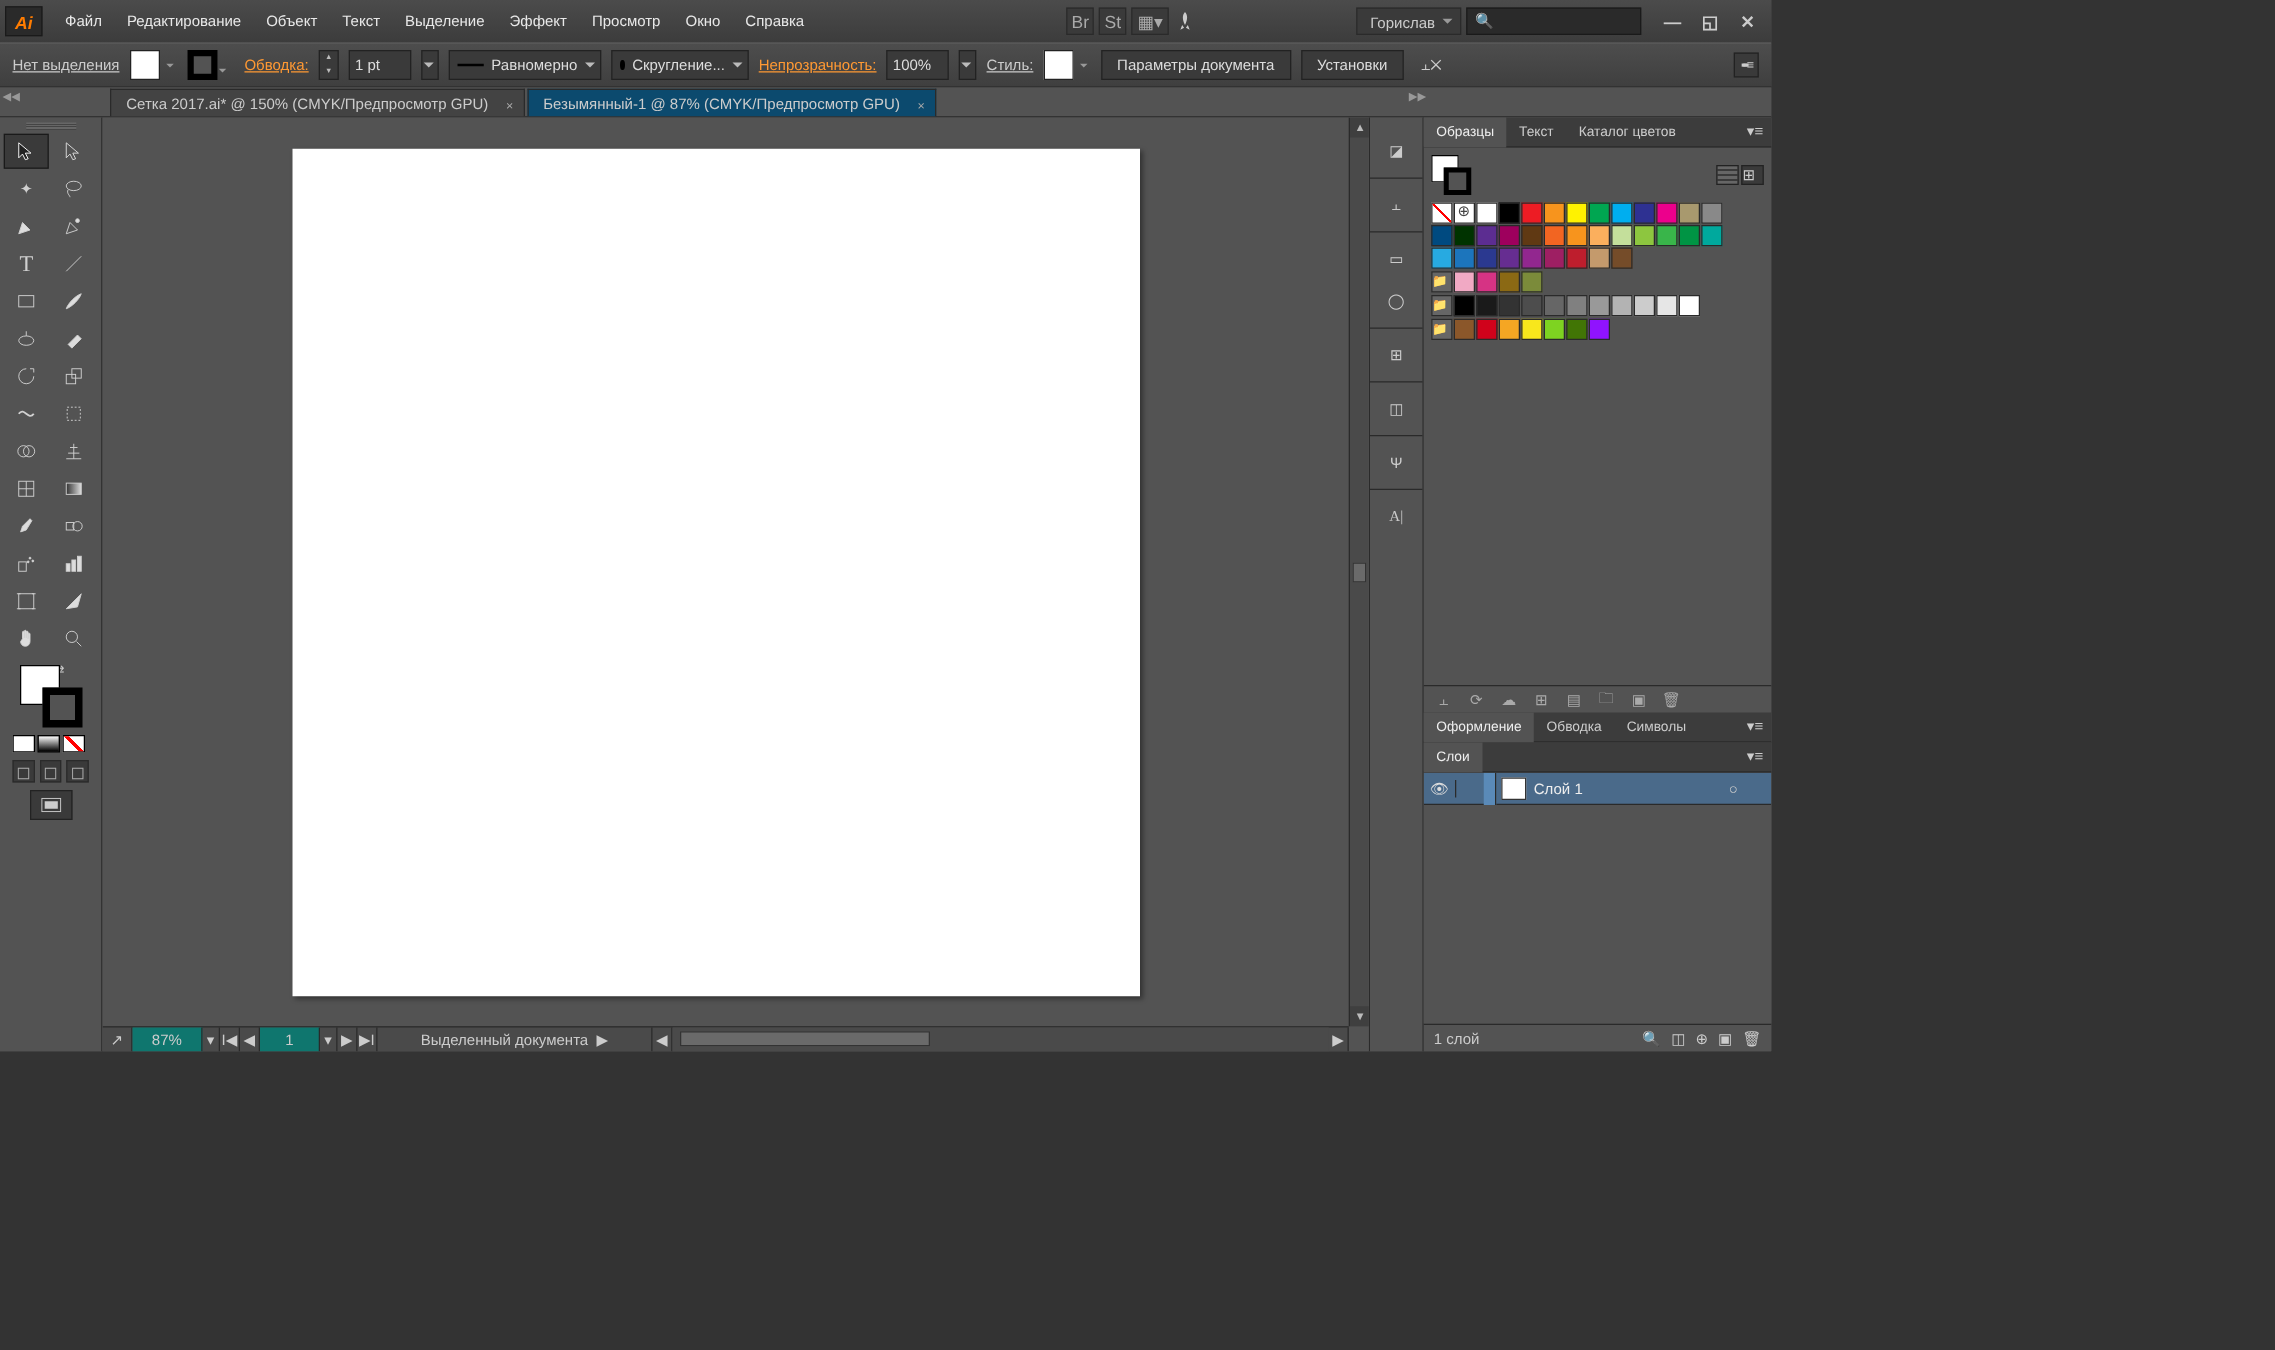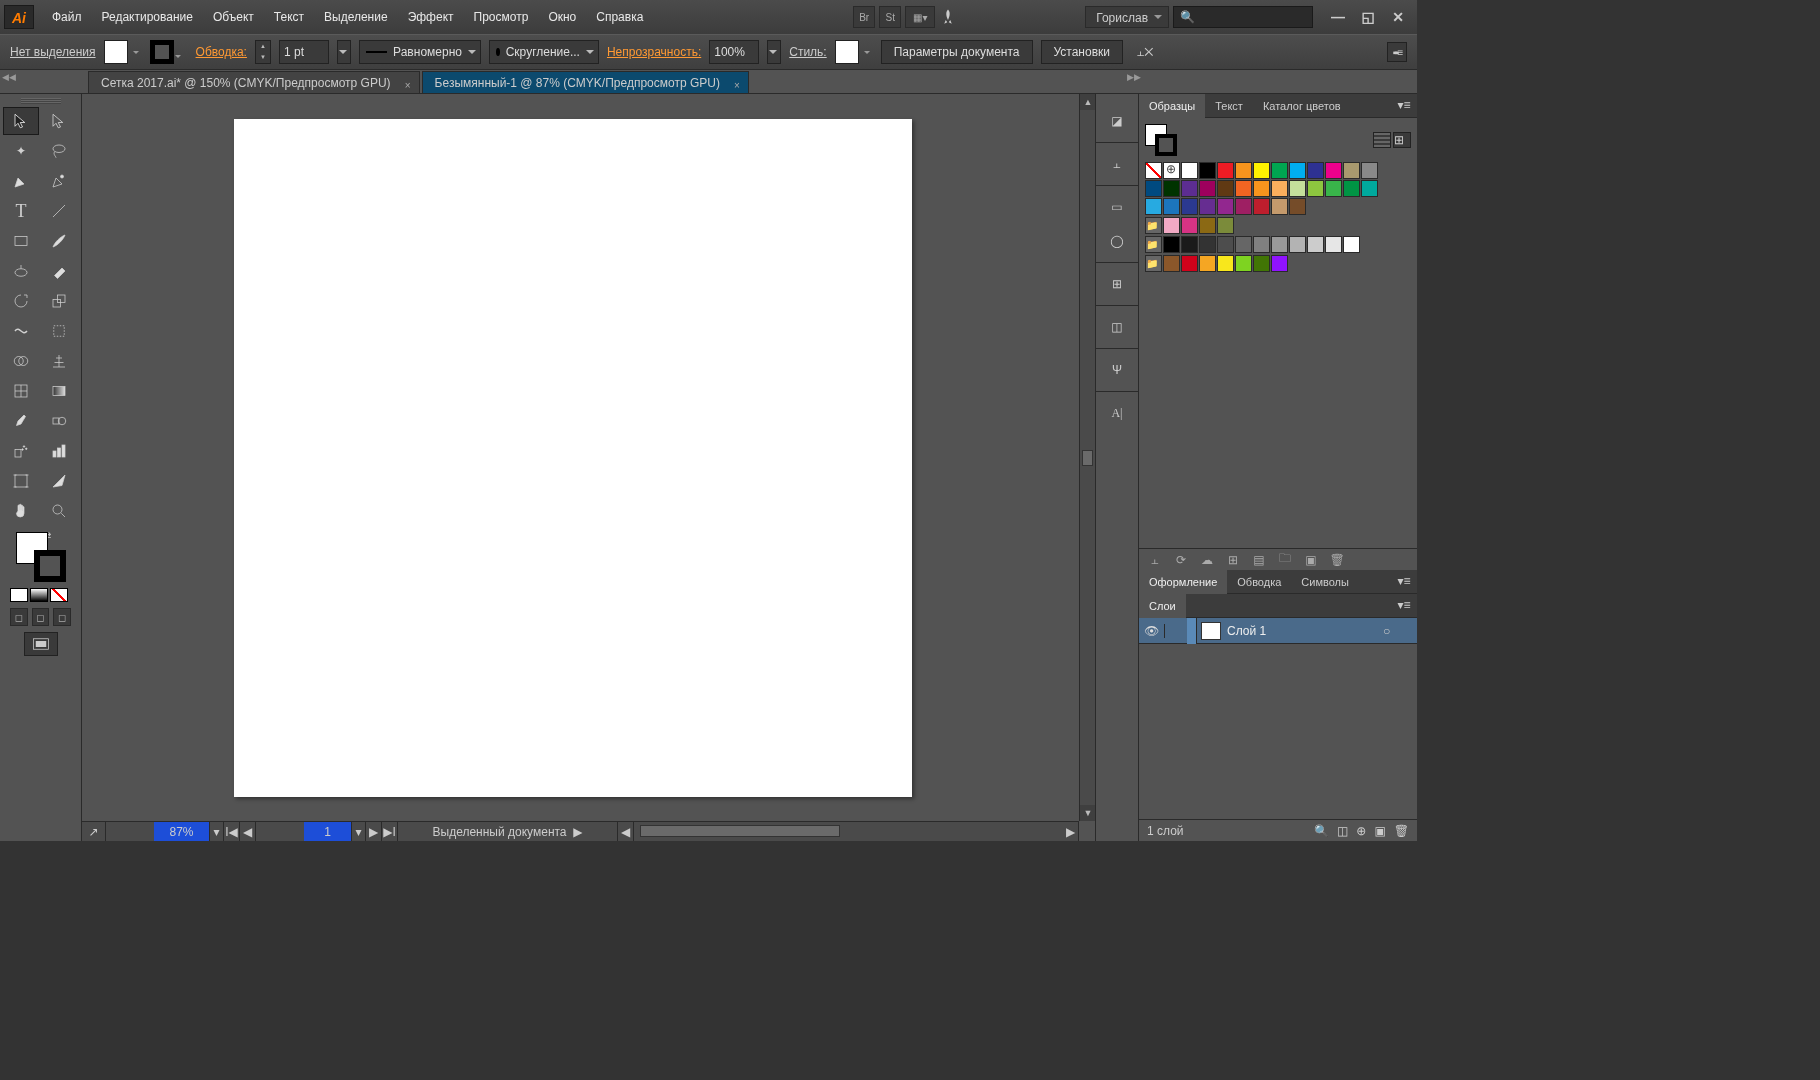--- a/index.html
+++ b/index.html
@@ -4,21 +4,21 @@
 <style>
 * { margin:0; padding:0; box-sizing:border-box; font-family:"Segoe UI",Tahoma,sans-serif; font-size:12px; user-select:none; }
 body { background:#333; width:1820px; height:1080px; overflow:hidden; color:#ccc; }
 #wrap { width:1417px; height:841px; background:#535353; position:relative; }
 
 
 .menubar { height:34px; background:linear-gradient(#4b4b4b,#3c3c3c); display:flex; align-items:center; padding:0 4px; }
 .logo { width:30px; height:24px; background:#2a2a2a; color:#ff7c00; font-weight:bold; font-size:14px; text-align:center; line-height:24px; margin-right:8px; border:1px solid #1a1a1a; font-style:italic; }
 .menu-item { padding:0 10px; height:34px; line-height:34px; color:#e8e8e8; cursor:pointer; }
 .menubar-right { margin-left:auto; display:flex; align-items:center; gap:4px; }
-.sq-btn { width:22px; height:22px; border:1px solid #2a2a2a; background:#3a3a3a; display:flex; align-items:center; justify-content:center; color:#aaa; font-size:10px; }
+.sq-btn { width:22px; height:22px; border:1px solid #2a2a2a; background:#3a3a3a; display:flex; align-items:center; justify-content:center; color:#aaa; font-size:14px; }
 .workspace { background:#3a3a3a; border:1px solid #2a2a2a; color:#ccc; padding:2px 20px 2px 10px; position:relative; height:22px; line-height:18px; }
 .workspace::after { content:""; border:4px solid transparent; border-top-color:#999; position:absolute; right:6px; top:8px; }
 .search { width:140px; height:22px; background:#2a2a2a; border:1px solid #1a1a1a; display:flex; align-items:center; padding:0 6px; color:#888; }
 .win-btns { display:flex; gap:0; margin-left:6px; }
 .win-btn { width:30px; height:22px; display:flex; align-items:center; justify-content:center; color:#ccc; font-size:14px; font-weight:bold; }
 
 
 .controlbar { height:36px; background:linear-gradient(#4d4d4d,#3f3f3f); border-top:1px solid #5a5a5a; border-bottom:1px solid #2a2a2a; display:flex; align-items:center; padding:0 10px; gap:8px; }
 .ctrl-label { color:#ccc;text-decoration:underline; }
 .ctrl-swatch { width:24px; height:24px; border:1px solid #222; display:flex; align-items:center; justify-content:center; position:relative; }
@@ -64,21 +64,21 @@
 .screen-row .sq-btn{ width:22px; height:18px;}
 .artboard-btn { width:34px; height:24px; margin:6px auto; background:#3a3a3a; border:1px solid #222; display:flex; align-items:center; justify-content:center;}
 
 .canvas-area { flex:1; background:#535353; position:relative; overflow:hidden;}
 .canvas { position:absolute; top:25px; left:152px; width:678px; height:678px; background:#fff; box-shadow:2px 2px 4px rgba(0,0,0,.4);}
 .scroll-v { position:absolute; right:0; top:0; bottom:20px; width:16px; background:#4a4a4a; border-left:1px solid #2a2a2a;}
 .scroll-v .arrow{ width:16px; height:16px; background:#3f3f3f; display:flex; align-items:center; justify-content:center; color:#bbb; font-size:9px;}
 .scroll-v .thumb { position:absolute; left:2px; right:2px; top:356px; height:16px; background:#6a6a6a; border:1px solid #333;}
 .scroll-h { position:absolute; left:0; right:16px; bottom:0; height:20px; background:#4a4a4a; border-top:1px solid #2a2a2a; display:flex; align-items:center;}
 .scroll-h .seg { height:20px; border-right:1px solid #2a2a2a; display:flex; align-items:center; justify-content:center; color:#ccc; padding:0 4px;}
-.zoom-box { width:56px; background:#1d4ed8; padding-left:4px;margin-left:48px;}
+.zoom-box { width:56px; background:#0f766e; padding-left:4px;}
 .scroll-h .track { flex:1; background:#4a4a4a; position:relative; height:20px;}
 .scroll-h .thumb { position:absolute; left:6px; top:3px; width:200px; height:12px; background:#6a6a6a; border:1px solid #333;}
 
 
 .right-dock { width:44px; background:#535353; border-left:1px solid #2a2a2a; border-right:1px solid #2a2a2a; padding-top:6px;}
 .dock-btn { width:30px; height:26px; margin:8px auto; display:flex; align-items:center; justify-content:center; color:#ccc;}
 .dock-sep { height:1px; background:#2a2a2a; margin:4px 0;}
 
 
 .panels { width:278px; background:#535353; display:flex; flex-direction:column;}

